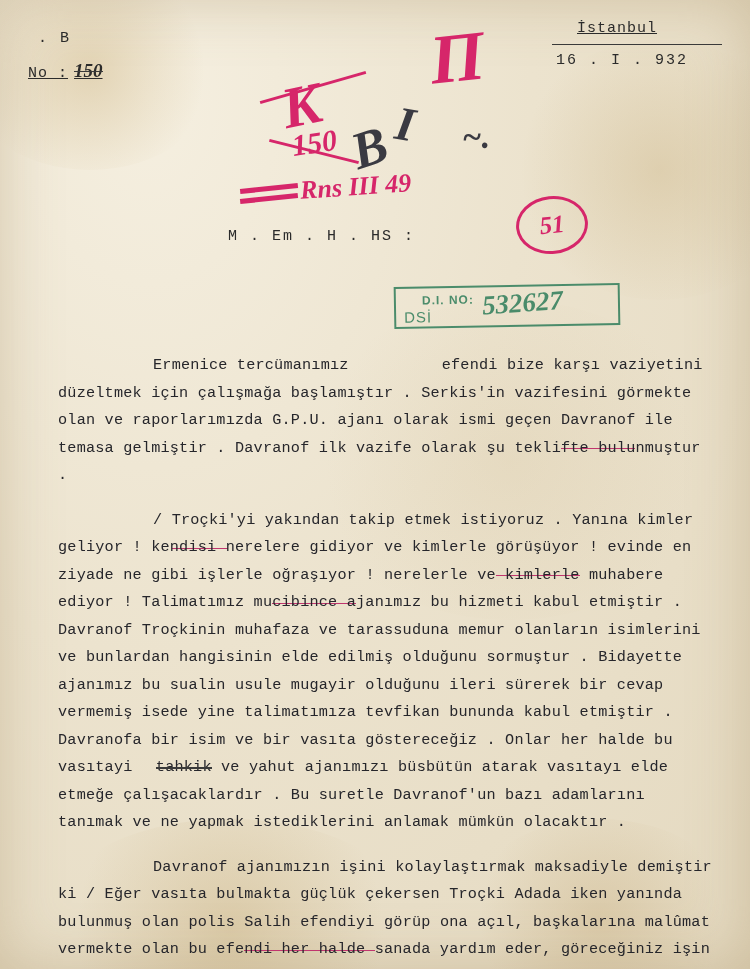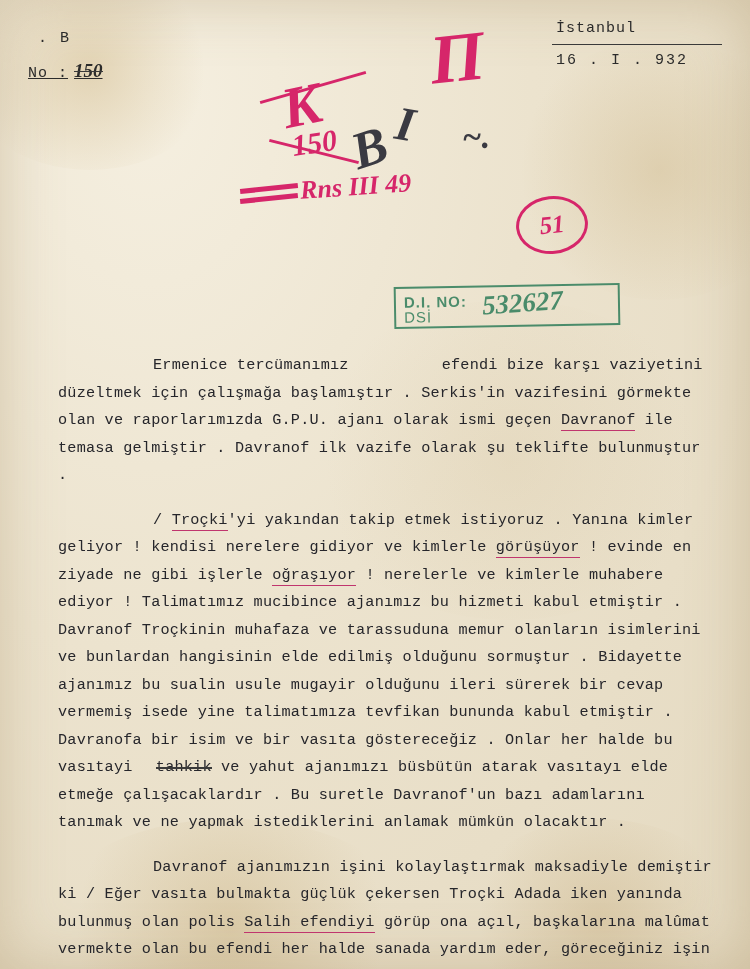--- a/index.html
+++ b/index.html
@@ -51,22 +51,22 @@
   }
   .hdr-no .num {
     font-family: "Liberation Serif", serif;
     font-style: italic;
     font-weight: bold;
     font-size: 19px;
     margin-left: 6px;
     letter-spacing: 0;
   }
   .hdr-city {
-    position: absolute; left: 556px; top: 20px;
-    font-size: 15px; letter-spacing: 1px;
+    position: absolute; left: 577px; top: 20px;
+    font-size: 15px; letter-spacing: 1px; text-decoration: underline;
   }
   .hdr-city-rule {
     position: absolute; left: 552px; top: 44px;
     width: 170px; height: 0;
     border-top: 1px solid #3a3a3a;
   }
   .hdr-date {
     position: absolute; left: 556px; top: 52px;
     font-size: 15px; letter-spacing: 2px; text-align: center;
   }
@@ -162,22 +162,22 @@
     position: absolute;
     left: 394px; top: 285px;
     width: 222px; height: 38px;
     border: 2px solid #2f7d5a;
     color: #2f7d5a;
     font-family: "Liberation Sans", sans-serif;
     opacity: .85;
     transform: rotate(-1deg);
   }
   .green-stamp .gs-label {
-    position: absolute; left: 8px; top: 5px;
-    font-size: 15px; letter-spacing: 1px; font-weight: bold;
+    position: absolute; left: 26px; top: 5px;
+    font-size: 12px; letter-spacing: 1px; font-weight: bold;
   }
   .green-stamp .gs-sub {
     position: absolute; left: 8px; top: 20px;
     font-size: 15px; letter-spacing: 1px;
   }
   .green-stamp .gs-num {
     position: absolute; left: 86px; top: 1px;
     font-family: "Liberation Serif", serif;
     font-style: italic; font-weight: bold;
     font-size: 27px;
@@ -190,21 +190,21 @@
     position: absolute;
     left: 58px; top: 352px;
     width: 660px;
     font-size: 15.2px;
     line-height: 27.5px;
     letter-spacing: .2px;
     color: #26262b;
   }
   .body p { margin: 0 0 17px 0; }
   .indent { display: inline-block; width: 95px; }
-  .u { border-bottom: 1.6px solid #c0356e; padding-bottom: 1px; }
+  .u { border-bottom: 1.6px solid #c0356e; padding-bottom: 19px; }
   .strikeover { position: relative; margin-left: 14px; }
   .strikeover::after {
     content: "";
     position: absolute; left: 0; right: 0; top: 52%;
     height: 1.5px; background: #3a3a3a;
   }
 </style>
 </head>
 <body>
 
@@ -233,20 +233,21 @@
   <div class="scribble dark-ink b-mark">B</div>
   <div class="scribble dark-ink i-mark">I</div>
   <div class="scribble dark-ink tick-mark">~.</div>
   <div class="scribble strike1"></div>
   <div class="scribble strike2"></div>
   <div class="scribble strike3"></div>
   <div class="scribble strike4"></div>
   <div class="scribble red-ink rns">Rns III  49</div>
   <div class="scribble circle51">51</div>
 
+  <div class="init-line">M . Em . H . HS :</div>
 
   <div class="green-stamp">
     <span class="gs-label">D.I. NO:</span>
     <span class="gs-sub">DSİ</span>
     <span class="gs-num">532627</span>
   </div>
 
   <div class="body">
 
 

